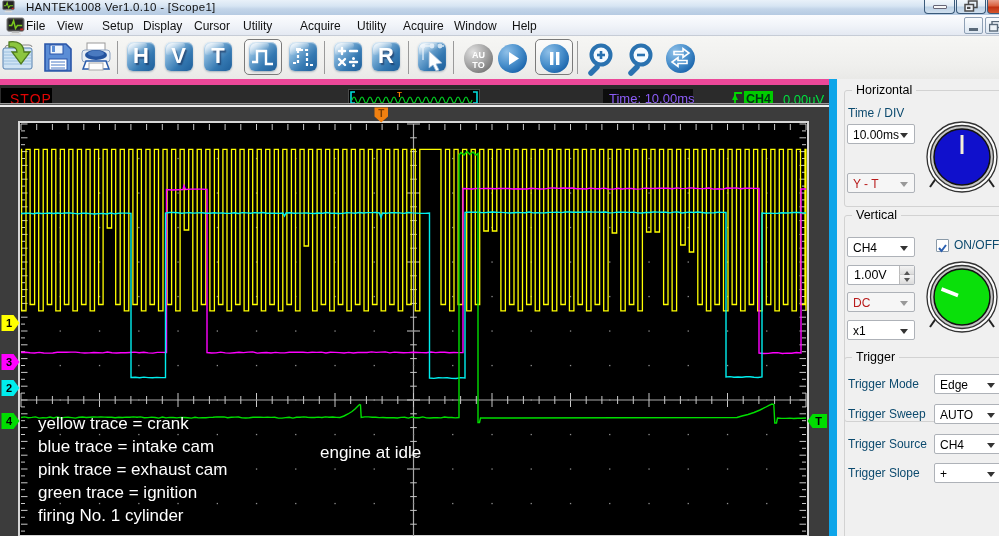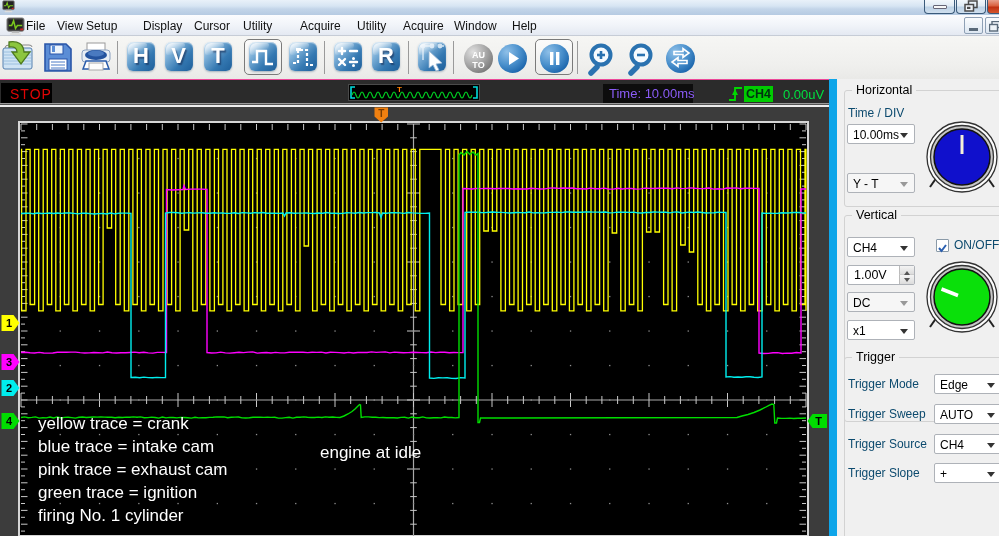--- a/index.html
+++ b/index.html
@@ -28,42 +28,42 @@
  text-align:center;font-weight:bold;font-size:22px;line-height:28px;
  text-shadow:1.5px 2px 1.5px rgba(20,40,80,.6)}
 .tile:after{content:"";position:absolute;left:1px;top:1px;width:19px;height:12px;border-radius:6px 2px 10px 2px;
  background:linear-gradient(155deg,rgba(255,255,255,.95),rgba(255,255,255,0) 70%)}
 .selbox{position:absolute;top:3px;width:38px;height:36px;border:1px solid #7a7a7a;border-radius:5px;
  background:linear-gradient(#fbfbfb,#ececea)}
 .circ{position:absolute;top:8px;width:29px;height:29px;border-radius:50%}
 .bluecirc{background:radial-gradient(circle at 9px 8px,#8fc0e8 0%,#4a90cc 45%,#1a64ab 80%,#125089 100%)}
 .graycirc{background:radial-gradient(circle at 9px 8px,#e0e0e0 0%,#a8a8a8 45%,#787878 80%,#606060 100%)}
 
-#statusrow{position:absolute;left:0;top:79px;width:829px;height:24px;background:#2b2b2b;border-top:1px solid #ec4899}
+#statusrow{position:absolute;left:0;top:79px;width:829px;height:24px;background:#2b2b2b;border-top:6px solid #ec4899}
 #stopbox{position:absolute;left:1px;top:3px;width:51px;height:21px;background:#000;color:#e00505;
  font-size:14px;letter-spacing:1px;padding:3px 0 0 9px}
 #preview{position:absolute;left:348px;top:4px;width:132px;height:17px;background:#000;border:1px solid #4a4a4a}
 #timechip{position:absolute;left:603px;top:4px;width:90px;height:28px;background:#0d0d0d;color:#8b5cf6;
  font-size:13px;padding:2px 0 0 6px;white-space:nowrap}
 #trigedge{position:absolute;left:727px;top:2px}
 #ch4chip{position:absolute;left:744px;top:6px;width:29px;height:16px;background:#00cc00;color:#031;
  font-size:12.5px;font-weight:bold;text-align:center;padding-top:1px}
 #uvtext{position:absolute;left:783px;top:7px;color:#00e040;font-size:13px}
 
 #scope{position:absolute;left:0;top:103px;width:829px;height:433px;background:#3c3c3c}
 #scope svg{position:absolute;left:0;top:0}
 
 #panel{position:absolute;left:829px;top:79px;width:190px;height:457px;background:#f0f0f0;border-left:8px solid #0ea5e9}
 .gbox{position:absolute;border:1px solid #d2d2d2;border-radius:3px}
 .gbox>span{position:absolute;top:-8px;left:7px;background:#f0f0f0;padding:0 4px;font-size:12.5px;color:#000}
 .lbl{position:absolute;font-size:12px;color:#0c4a6e}
 .combo{position:absolute;width:68px;height:20px;background:#fff;border:1px solid #aeb2b8;border-radius:2px;
  font-size:12px;color:#000;padding:3px 0 0 5px;white-space:nowrap}
 .combo:after{content:"";position:absolute;right:6px;top:8px;border:4px solid transparent;border-top:5px solid #333}
-.combo.dis{background:#f6f6f6;color:#000000}
+.combo.dis{background:#f6f6f6;color:#b91c1c}
 .combo.dis:after{border-top-color:#999}
 .spin{position:absolute;width:68px;height:20px;background:#fff;border:1px solid #aeb2b8;border-radius:2px;
  font-size:12.5px;padding:2px 0 0 6px}
 .spinbtns{position:absolute;right:0;top:0;width:15px;height:18px}
 .sb{position:absolute;left:0;width:15px;height:9px;background:linear-gradient(#f4f4f4,#dcdcdc);border-left:1px solid #bbb}
 .sb:after{content:"";position:absolute;left:4px;border:3.5px solid transparent}
 .sbu{top:0;border-bottom:1px solid #ccc}
 .sbu:after{top:2px;border-bottom:4px solid #555}
 .sbd{top:9px}
 .sbd:after{top:3px;border-top:4px solid #555}
@@ -73,20 +73,21 @@
 <div id="root">
 <div id="titlebar">
 <svg class="abs" style="left:2px;top:0px" width="13" height="13" viewBox="0 0 20 20">
 <rect x="1" y="1" width="18" height="14" rx="2" fill="#3a3a3a" stroke="#888" stroke-width="1"></rect>
 <rect x="3" y="3" width="14" height="10" fill="#222"></rect>
 <polyline points="3,9 6,9 8,4 10,12 12,9 17,9" fill="none" stroke="#7ac81e" stroke-width="1.6"></polyline>
 <rect x="15" y="12" width="3" height="2" fill="#cc2222"></rect>
 <rect x="6" y="15" width="8" height="2" fill="#bbb"></rect>
 <rect x="4" y="17" width="12" height="2" rx="1" fill="#ddd"></rect>
 </svg>
+<div id="title-text">HANTEK1008 Ver1.0.10 - [Scope1]</div>
 <div class="capbtn" style="left:924px;width:31px">
         <span class="gl" style="width:14px;height:4px;background:#f8f8f8;border:1px solid #667;border-radius:1px"></span>
       </div>
 <div class="capbtn" style="left:956px;width:30px">
         <span class="gl"><svg width="14" height="12" viewBox="0 0 14 12">
             <rect x="4.5" y="1" width="8.5" height="6.5" fill="none" stroke="#4a4a4a" stroke-width="1.5"></rect>
             <rect x="1" y="4.5" width="8.5" height="6.5" fill="#eef2f7" stroke="#4a4a4a" stroke-width="1.5"></rect>
             <rect x="3" y="6.8" width="3.4" height="2.2" fill="#4a4a4a"></rect>
           </svg></span>
       </div>
@@ -98,21 +99,21 @@
 <svg class="abs" style="left:6px;top:2px" width="19" height="19" viewBox="0 0 20 20">
 <rect x="1" y="1" width="18" height="14" rx="2" fill="#3a3a3a" stroke="#888" stroke-width="1"></rect>
 <rect x="3" y="3" width="14" height="10" fill="#222"></rect>
 <polyline points="3,9 6,9 8,4 10,12 12,9 17,9" fill="none" stroke="#7ac81e" stroke-width="1.6"></polyline>
 <rect x="15" y="12" width="3" height="2" fill="#cc2222"></rect>
 <rect x="6" y="15" width="8" height="2" fill="#bbb"></rect>
 <rect x="4" y="17" width="12" height="2" rx="1" fill="#ddd"></rect>
 </svg>
 <div class="mitem" style="left:26px">File</div>
       <div class="mitem" style="left:57px">View</div>
-      <div class="mitem" style="left:86px">Setup</div>
+      <div class="mitem" style="left:102px">Setup</div>
       <div class="mitem" style="left:143px">Display</div>
       <div class="mitem" style="left:194px">Cursor</div>
       <div class="mitem" style="left:243px">Utility</div>
       <div class="mitem" style="left:300px">Acquire</div>
       <div class="mitem" style="left:357px">Utility</div>
       <div class="mitem" style="left:403px">Acquire</div>
       <div class="mitem" style="left:454px">Window</div>
       <div class="mitem" style="left:512px">Help</div>
 <div class="mdibtn" style="left:964px">
         <span style="position:absolute;left:4px;top:10px;width:9px;height:2.5px;background:#5a6a7a"></span>

